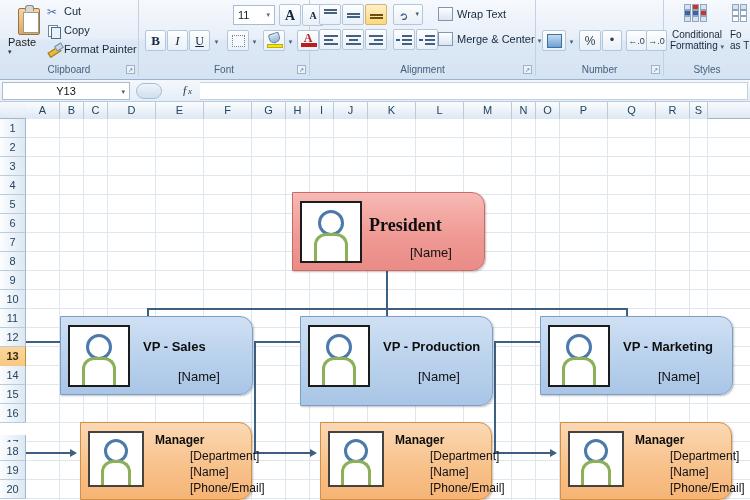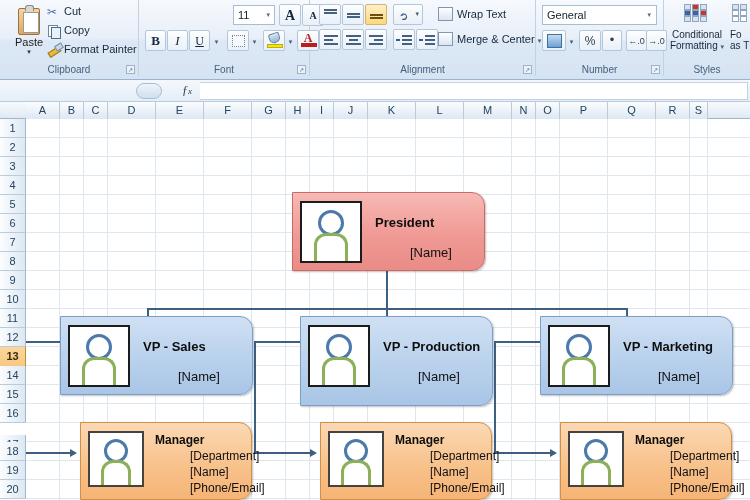--- a/index.html
+++ b/index.html
@@ -29,21 +29,21 @@
   }
   .dlg {
     position:absolute; bottom:2px; right:3px; width:9px; height:9px;
     border:1px solid #9db4ca; background:#eaf1f9; font-size:6px; color:#43607d;
     text-align:center; line-height:8px;
   }
 
   
   .paste-btn {
     position:absolute; left:8px; top:3px; width:42px; height:55px;
-    text-align:center; border-radius:2px;
+    border-radius:2px;
   }
   .paste-ico {
     width:30px; height:32px; margin:1px auto 0; position:relative;
   }
   .clip-body {
     position:absolute; left:4px; top:4px; width:22px; height:27px;
     background:linear-gradient(180deg,#f3c98c,#e0a martial);
     background:linear-gradient(180deg,#f6d5a0,#dda863);
     border:1px solid #9c7437; border-radius:2px;
   }
@@ -370,24 +370,20 @@
       <span class="wi"></span>
       <span>Merge &amp; Center</span>
       <span style="font-size:7px;color:#43607d;">▾</span>
     </div>
 
     <div class="rgroup-label">Alignment</div>
     <div class="dlg">↗</div>
   </div>
 
   <div class="rgroup" style="left:536px; width:128px;">
-    <div class="numsel" style="left:6px; top:5px; width:115px; height:20px;">
-      <span>General</span>
-      <span style="position:absolute;right:5px;top:0;font-size:7px;color:#5a6b7d;">▾</span>
-    </div>
     <div class="rbtn bordered" style="left:6px; top:30px; width:24px; height:21px;">
       <div style="position:absolute;left:4px;top:3px;width:15px;height:14px;background:linear-gradient(180deg,#c6dcf2,#6e9fd2);border:1px solid #3f6f9e;"></div>
     </div>
     <div class="rbtn" style="left:30px; top:30px; width:11px; height:21px; line-height:21px; font-size:7px; color:#43607d;">
       <span>▾</span>
     </div>
     <div class="rbtn bordered" style="left:43px; top:30px; width:22px; height:21px; line-height:20px; font-size:12px; color:#2b3e52;">
       <span>%</span>
     </div>
     <div class="rbtn bordered" style="left:66px; top:30px; width:20px; height:21px; line-height:18px; font-size:13px; color:#2b3e52;">
@@ -434,20 +430,24 @@
       <div class="twoline" style="left:0;top:26px;width:30px;text-align:left;">
         <div>Fo</div>
         <div>as T</div>
       </div>
     </div>
     <div class="rgroup-label" style="text-align:center;">Styles</div>
   </div>
 </div>
 
 <div class="fbar">
+  <div class="namebox">
+    <span>Y13</span>
+    <span class="nb-arrow">▾</span>
+  </div>
   <div class="fx-round"></div>
   <div class="fx-glyph">ƒ<span style="font-size:9px;">x</span></div>
   <div class="fx-input"></div>
 </div>
 
 <div class="grid">
 
   <div class="cornerbox"></div>
   <div class="colhdr"></div>
   <div id="colcells">
@@ -559,21 +559,21 @@
     <div class="connector" style="left:468px; top:222px; width:2px; height:112px;"></div>
     <div class="connector" style="left:468px; top:222px; width:46px; height:2px;"></div>
     <div class="connector" style="left:468px; top:333px; width:58px; height:2px;"></div>
     <div class="arrowrt" style="left:524px; top:330px;"></div>
 
     <div class="node n-pres" style="left:266px; top:73px; width:193px; height:79px;">
       <div class="av av-pres" style="left:7px; top:8px; width:62px; height:62px;">
         <div class="head" style="left:16px; top:7px; width:26px; height:26px; border:3px solid #4b79ab;"></div>
         <div class="body" style="left:12px; top:30px; width:34px; height:28px; border:3px solid #8cb05a; border-bottom:none;"></div>
       </div>
-      <div class="ttl" style="left:82px; top:22px; font-size:13px;">President</div>
+      <div class="ttl" style="left:76px; top:22px; font-size:18px;font-family:Liberation Serif, serif;">President</div>
       <div class="sub" style="left:82px; top:52px; font-size:13px;">[Name]</div>
     </div>
 
     <div class="node n-vp" style="left:34px; top:197px; width:193px; height:79px;">
       <div class="av av-vp" style="left:7px; top:8px; width:62px; height:62px;">
         <div class="head" style="left:16px; top:7px; width:26px; height:26px; border:3px solid #4b79ab;"></div>
         <div class="body" style="left:12px; top:30px; width:34px; height:28px; border:3px solid #8cb05a; border-bottom:none;"></div>
       </div>
       <div class="ttl" style="left:82px; top:22px; font-size:13px;">VP - Sales</div>
       <div class="sub" style="left:82px; top:52px; font-size:13px;">[Name]</div>

